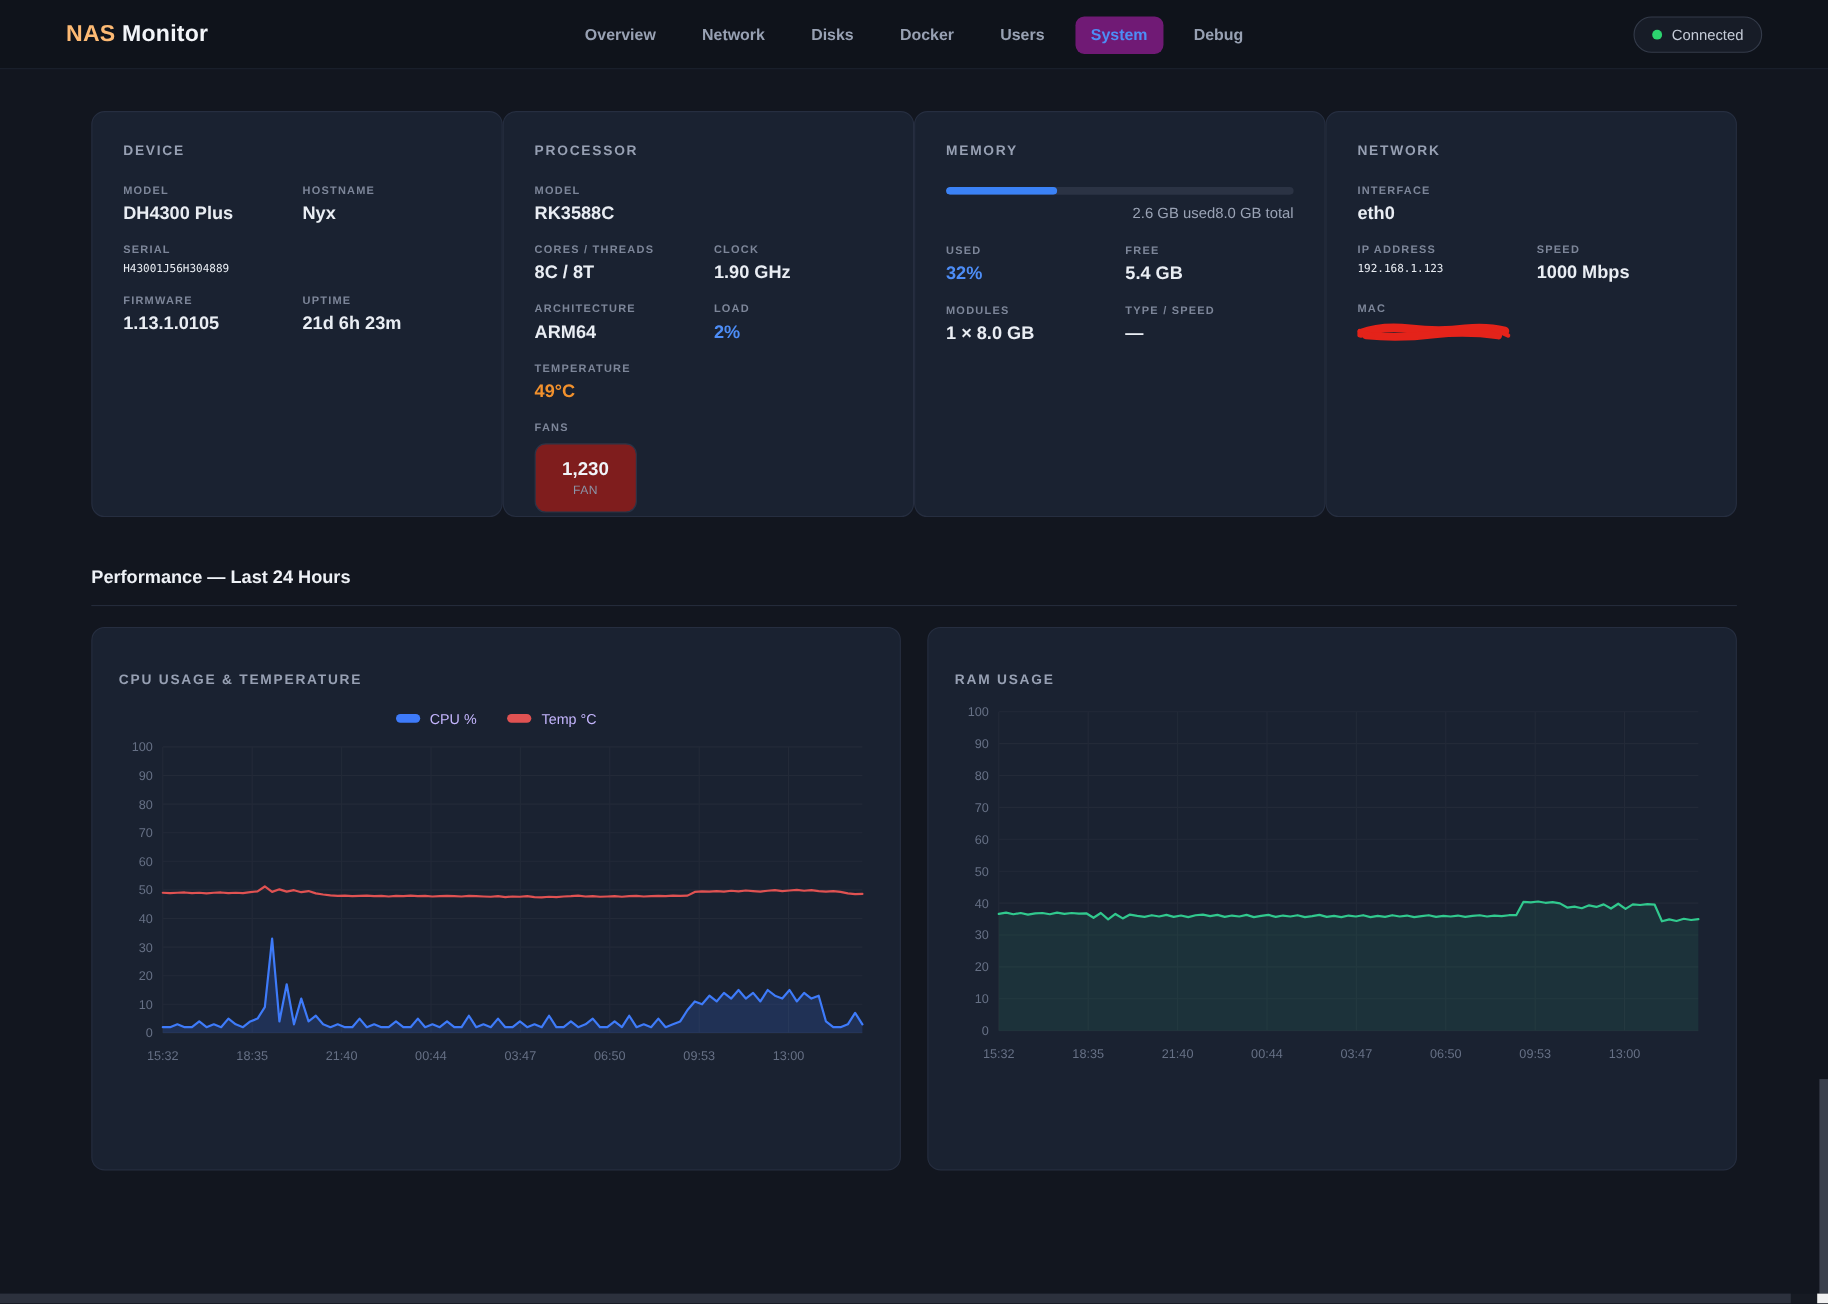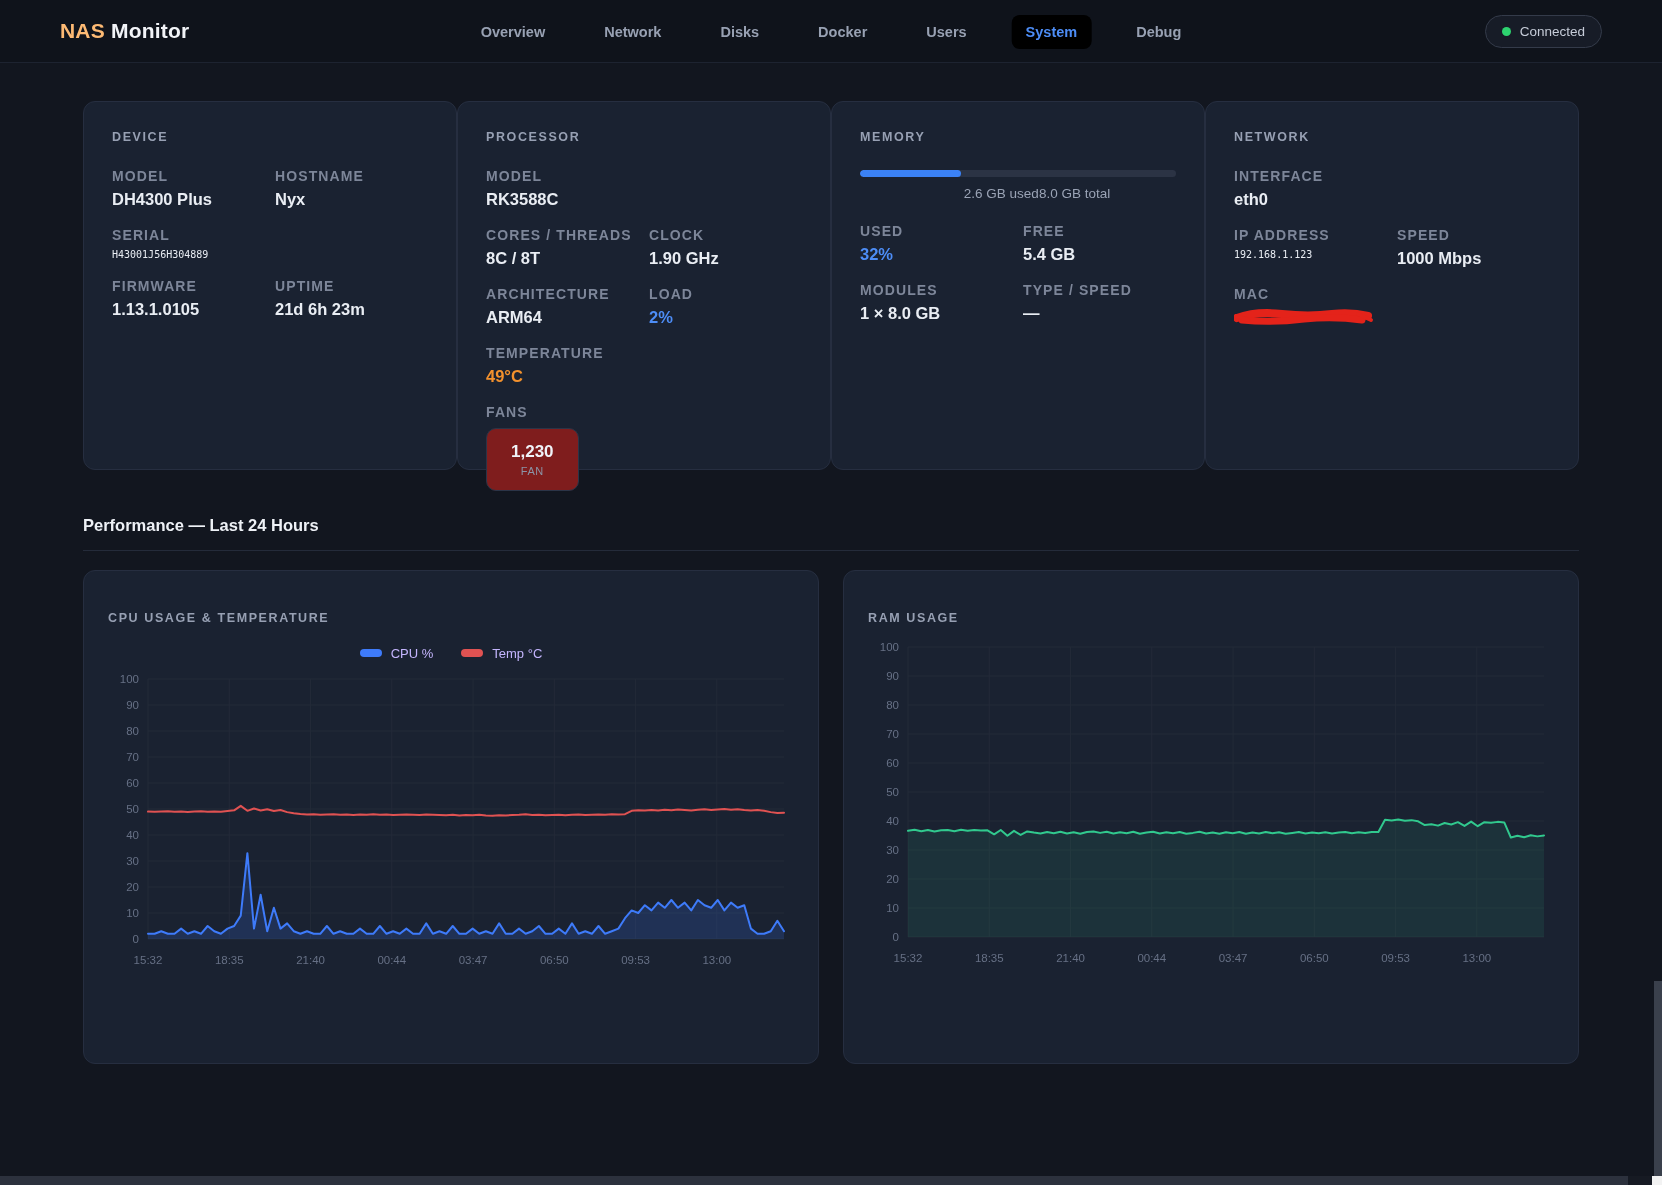--- a/index.html
+++ b/index.html
@@ -15,27 +15,27 @@
   .topbar {
     height:63px; background:#0f131b; border-bottom:1px solid #1d2330;
     display:flex; align-items:center; justify-content:space-between;
     padding:0 60px; position:relative;
   }
   .brand { font-size:21px; font-weight:bold; letter-spacing:.2px; }
   .brand .b1 { color:#fdba74; }
   .brand .b2 { color:#f2f4f8; margin-left:6px; }
   .nav {
     position:absolute; left:50%; top:0; transform:translateX(-50%);
-    height:63px; display:flex; align-items:center; gap:31px;
+    height:63px; display:flex; align-items:center; gap:14px;
   }
   .nav-item {
     color:#98a1b3; font-size:14.5px; font-weight:bold; padding:9px 14px;
     border-radius:8px; cursor:pointer; white-space:nowrap;
   }
-  .nav-item.active { background:#000000; color:#4d8df6; }
+  .nav-item.active { background:#701a75; color:#4d8df6; }
   .status-badge {
     display:flex; align-items:center; gap:9px;
     border:1px solid #343b4a; background:#171c27; border-radius:17px;
     padding:8px 16px; color:#c6ccd8; font-size:13.5px;
   }
   .status-dot { width:9px; height:9px; border-radius:50%; background:#2dd36f; }
 
   
   .content { padding:0 83px; }
   .cards-row {
@@ -48,40 +48,40 @@
   .card-title {
     color:#97a0b3; font-size:12.5px; font-weight:bold; letter-spacing:1.6px;
     text-transform:uppercase;
   }
   .field-grid {
     display:grid; grid-template-columns:1fr 1fr; column-gap:10px;
     row-gap:18px; margin-top:24px;
   }
   .field.full { grid-column:1 / -1; }
   .f-label {
-    color:#7d8699; font-size:14px; font-weight:bold; letter-spacing:1.1px;
+    color:#7d8699; font-size:10px; font-weight:bold; letter-spacing:1.1px;
     text-transform:uppercase;
   }
   .f-value { margin-top:6px; font-size:16.5px; font-weight:600; color:#e9edf3; }
   .f-value.mono { font-family:"DejaVu Sans Mono", monospace; font-weight:500; font-size:10px; }
   .f-value.blue { color:#4d8df6; }
   .f-value.orange { color:#f2912d; }
 
   .fan-box {
     display:inline-block; margin-top:8px; background:#7f1d1d; border:1px solid #2b3447;
     border-radius:10px; padding:13px 24px; text-align:center;
   }
   .fan-value { font-size:17px; font-weight:bold; color:#f0f3f8; }
   .fan-caption { margin-top:3px; font-size:11px; color:#8b94a7; letter-spacing:.5px; }
 
   
   .mem-bar { margin-top:26px; height:7px; border-radius:4px; background:#2b3344; overflow:hidden; }
   .mem-bar-fill { height:100%; border-radius:4px; background:#3b82f6; }
   .mem-bar-labels {
-    display:flex; justify-content:center; margin-top:9px;
+    display:flex; justify-content:flex-end; margin-top:9px;
     color:#9aa3b5; font-size:13.5px;margin-left:38px;
   }
   .card .field-grid.tight { margin-top:22px; }
 
   
   .mac-wrap { position:relative; height:22px; margin-top:4px; width:140px; }
 
   
   .section-heading { margin-top:46px; font-size:16.5px; font-weight:bold; color:#eef1f6; }
   .section-divider { margin-top:15px; border:none; border-top:1px solid #242b3a; }

